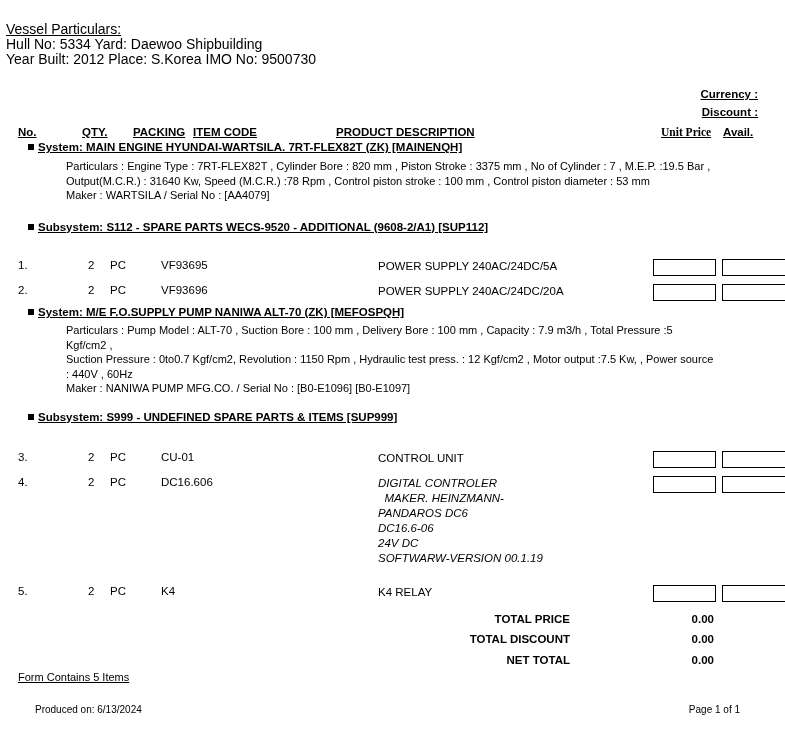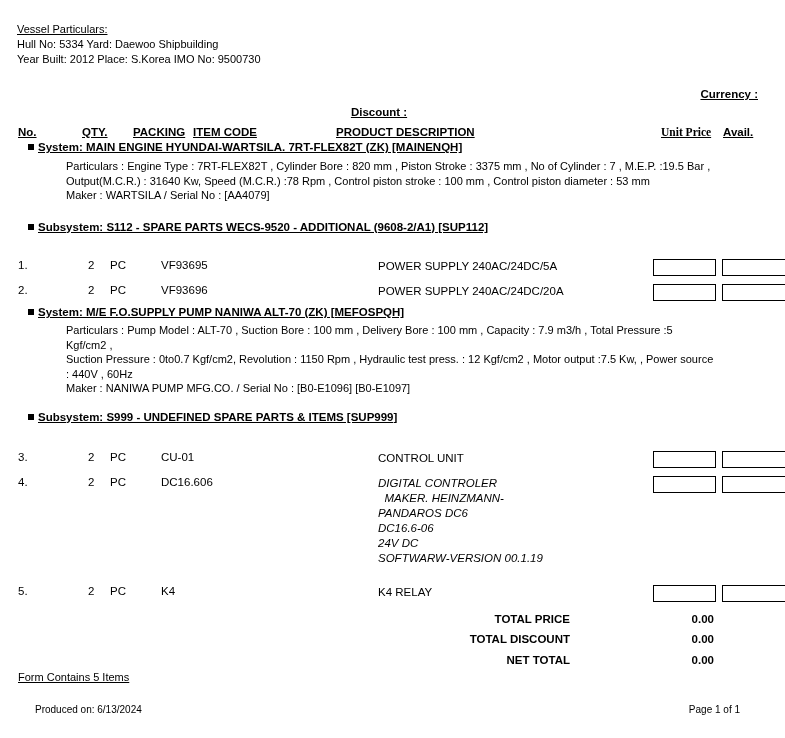--- a/index.html
+++ b/index.html
@@ -18,39 +18,39 @@
   }
   .page {
     position: relative;
     width: 785px;
     height: 738px;
   }
   .abs { position: absolute; }
 
   
   #vessel-particulars {
-    left: 17px;
+    left: 6px;
     top: 22px;
-    font-size: 11px;
+    font-size: 14px;
     line-height: 15px;
   }
   #vessel-particulars .vp-title {
     text-decoration: underline;
   }
 
   
   #currency-row {
     left: 0; top: 88px; width: 758px;
     text-align: right;
     font-size: 11.5px;
     font-weight: bold;
   }
   #discount-row {
     left: 0; top: 106px; width: 758px;
-    text-align: center;
+    text-align: right;
     font-size: 11.5px;
     font-weight: bold;
   }
   #currency-row span, #discount-row span { text-decoration: underline; }
 
   
   #col-headers {
     left: 0; top: 126px; width: 785px;
     height: 14px;
     font-size: 11.5px;

